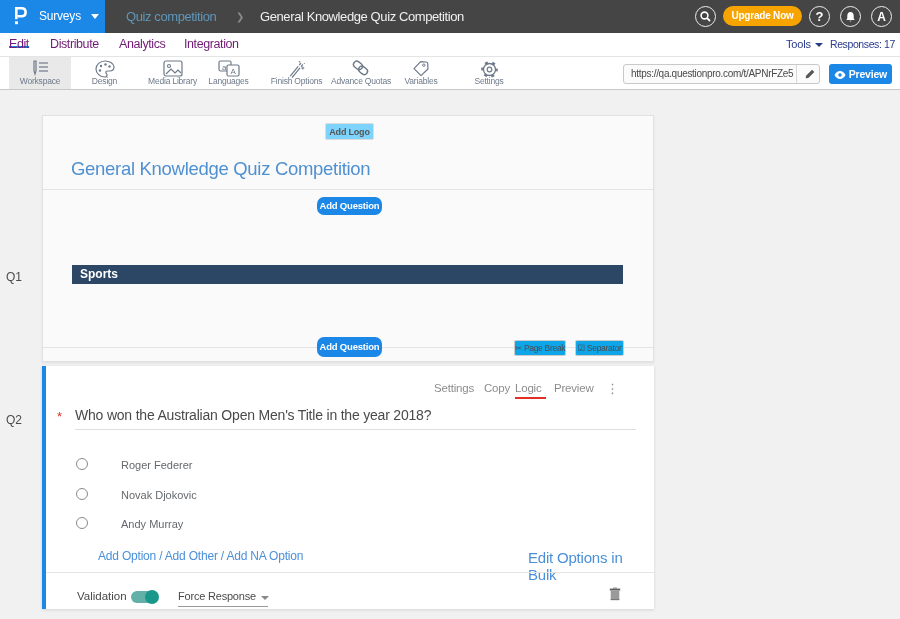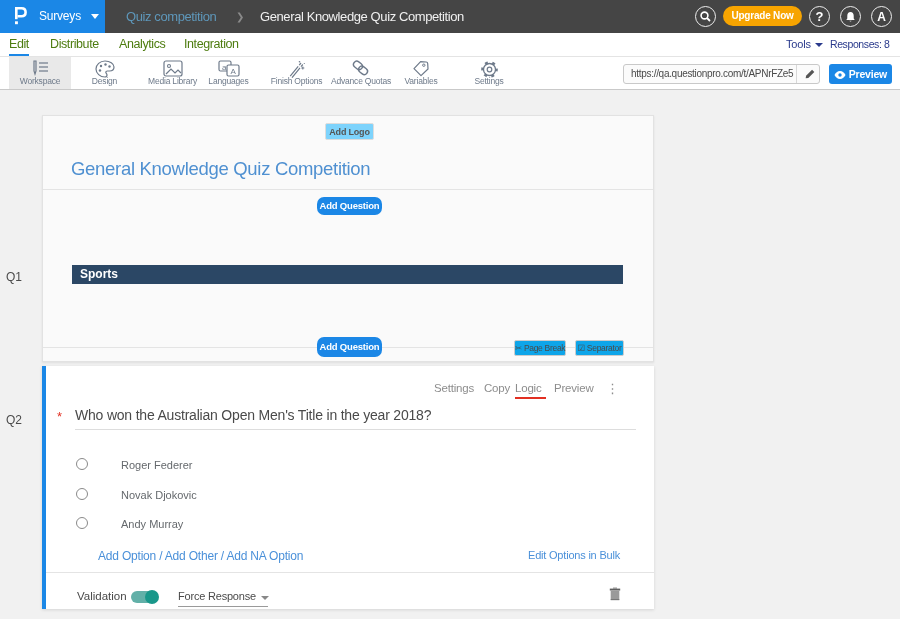--- a/index.html
+++ b/index.html
@@ -12,21 +12,21 @@
 .surveys { position:absolute; left:39px; top:0; height:33px; line-height:33px; color:#fff; font-size:12px; letter-spacing:-0.2px; }
 .surv-caret { position:absolute; left:91px; top:14px; width:0; height:0; border-left:4.5px solid transparent; border-right:4.5px solid transparent; border-top:5px solid #fff; }
 .bc1 { position:absolute; left:126px; top:0; height:33px; line-height:34px; color:#5e97ba; font-size:13px; letter-spacing:-0.4px; }
 .bc-sep { position:absolute; left:236px; top:0; height:33px; line-height:33px; color:#8a8a8a; font-size:10px; }
 .bc2 { position:absolute; left:260px; top:0; height:33px; line-height:34px; color:#f0f0f0; font-size:13px; letter-spacing:-0.4px; }
 .cicon { position:absolute; top:6px; width:21px; height:21px; border:1px solid #ededed; border-radius:50%; color:#fff; text-align:center; }
 .upgrade { position:absolute; left:723px; top:6px; width:79px; height:20px; background:#f7a400; border-radius:10px; color:#fff; font-size:10px; font-weight:bold; letter-spacing:-0.2px; text-align:center; line-height:20px; }
 
 
 .tabbar { position:absolute; top:33px; left:0; width:900px; height:24px; background:#fff; border-bottom:1px solid #e4e4e4; }
-.tab { position:absolute; top:0; height:23px; line-height:23px; color:#4d7c0f; font-size:12.5px; letter-spacing:-0.4px; }
+.tab { position:absolute; top:0; height:15px; line-height:23px; color:#701a75; font-size:12.5px; letter-spacing:-0.4px; }
 .tab.active { border-bottom:2px solid #1b87e6; }
 .tools { position:absolute; left:786px; top:0; line-height:23px; color:#2a3a8c; font-size:11px; letter-spacing:-0.2px; }
 .tools:after { content:""; display:inline-block; margin-left:4px; vertical-align:1.5px; border-left:4px solid transparent; border-right:4px solid transparent; border-top:4.5px solid #2a3a8c; }
 .responses { position:absolute; left:830px; top:0; line-height:23px; color:#2a3a8c; font-size:10.5px; letter-spacing:-0.4px; }
 
 
 .toolbar { position:absolute; top:57px; left:0; width:900px; height:33px; background:#fff; border-bottom:1px solid #c9c9c9; }
 .tool { position:absolute; top:0; height:32px; text-align:center; color:#6e7a8a; }
 .tool .lbl { position:absolute; bottom:3px; left:50%; transform:translateX(-50%); font-size:8.5px; letter-spacing:-0.2px; color:#6e7a8a; white-space:nowrap; }
 .tool.active { background:#e9e9e9; }
@@ -51,21 +51,21 @@
 .qact { position:absolute; top:16px; font-size:11.5px; letter-spacing:-0.2px; color:#8d8d8d; }
 .logic-u { position:absolute; left:469px; top:31px; width:31px; border-top:2px solid #e23022; }
 .vdots { position:absolute; left:560px; top:15px; color:#8d8d8d; font-size:13px; }
 .ast { position:absolute; left:11px; top:43px; color:#e23022; font-size:13px; }
 .qtext { position:absolute; left:29px; top:41px; font-size:14px; letter-spacing:-0.2px; color:#4a4a4a; }
 .qunderline { position:absolute; left:29px; top:63px; width:561px; border-top:1px solid #ddd; }
 .opt { position:absolute; left:30px; font-size:11px; letter-spacing:0; color:#65696d; }
 .opt .radio { position:absolute; left:0; top:-1px; width:12px; height:12px; border:1.5px solid #8a8a8a; border-radius:50%; background:#fff; }
 .opt .olbl { margin-left:25px;padding-left:20px; }
 .addopts { position:absolute; left:52px; top:183px; font-size:12px; letter-spacing:-0.2px; color:#4a90d9; }
-.editbulk { position:absolute; left:482px; top:183px; font-size:11px; letter-spacing:-0.2px; color:#4a90d9; }
+.editbulk { position:absolute; left:482px; top:183px; font-size:15px; letter-spacing:-0.2px; color:#4a90d9; }
 .divider3 { position:absolute; left:0; top:206px; width:100%; border-top:1px solid #e4e4e4; }
 .validation { position:absolute; left:31px; top:224px; font-size:11.5px; color:#4a4a4a; }
 .toggle { position:absolute; left:85px; top:225px; width:26px; height:12px; background:#62b0a8; border-radius:6px; }
 .toggle .knob { position:absolute; right:-2px; top:-1px; width:14px; height:14px; background:#19978a; border-radius:50%; }
 .forceresp { position:absolute; left:132px; top:224px; width:90px; font-size:11px; letter-spacing:-0.2px; color:#4a4a4a; border-bottom:1px solid #9a9a9a; padding-bottom:4px; }
 .fr-caret { position:absolute; left:215px; top:230px; width:0; height:0; border-left:4px solid transparent; border-right:4px solid transparent; border-top:4px solid #888; }
 </style>
 </head>
 <body>
 <div class="topbar">
@@ -96,21 +96,21 @@
   </div>
   <div class="cicon" style="left:871px; font-size:12px; font-weight:bold; line-height:20px;">A</div>
 </div>
 
 <div class="tabbar">
   <div class="tab active" style="left:9px;">Edit</div>
   <div class="tab" style="left:50px;">Distribute</div>
   <div class="tab" style="left:119px;">Analytics</div>
   <div class="tab" style="left:184px;">Integration</div>
   <div class="tools">Tools</div>
-  <div class="responses">Responses: 8</div>
+  <div class="responses">Responses: 17</div>
 </div>
 
 <div class="toolbar">
   <div class="tool active" style="left:9px; width:62px;">
     <svg width="22" height="18" viewBox="0 0 22 18">
         <g fill="none" stroke="#6e7a8a" stroke-width="1.2">
           <path d="M5,1 h2 v10 l-1,3 l-1,-3 Z"></path>
           <line x1="10" y1="3" x2="19" y2="3"></line>
           <line x1="10" y1="7" x2="19" y2="7"></line>
           <line x1="10" y1="11" x2="19" y2="11"></line>

